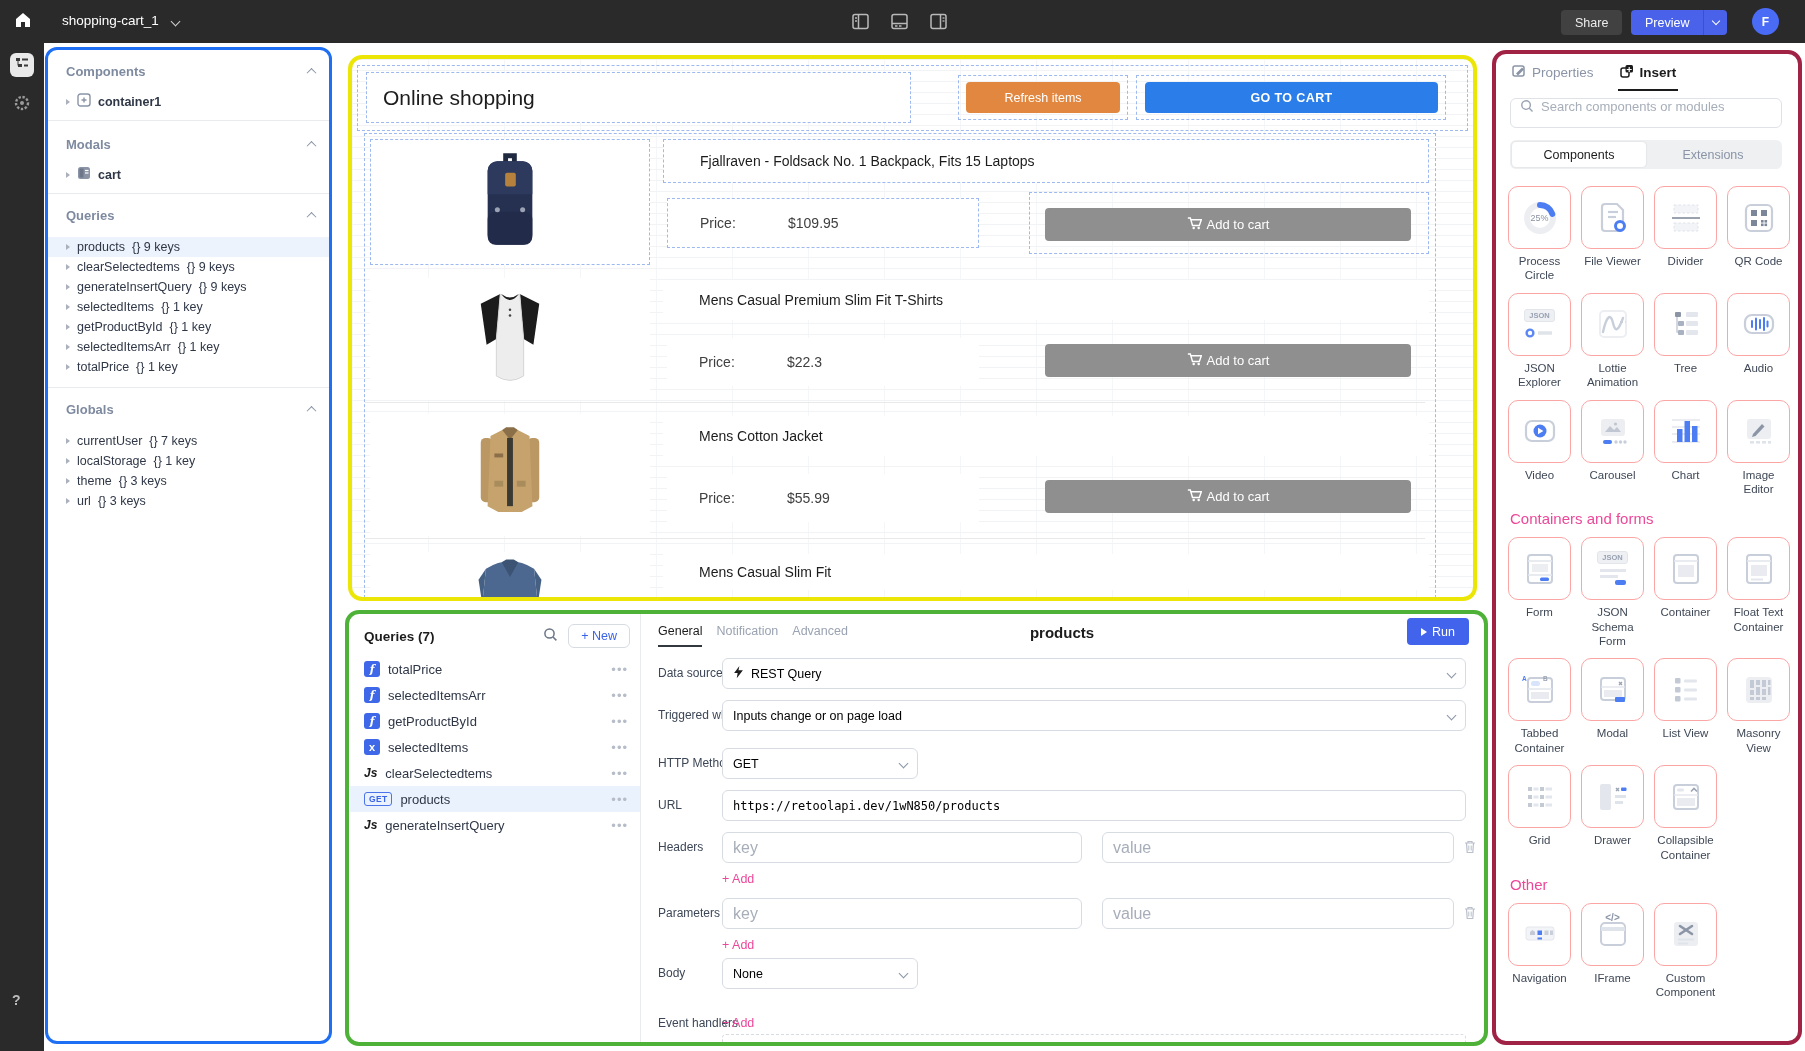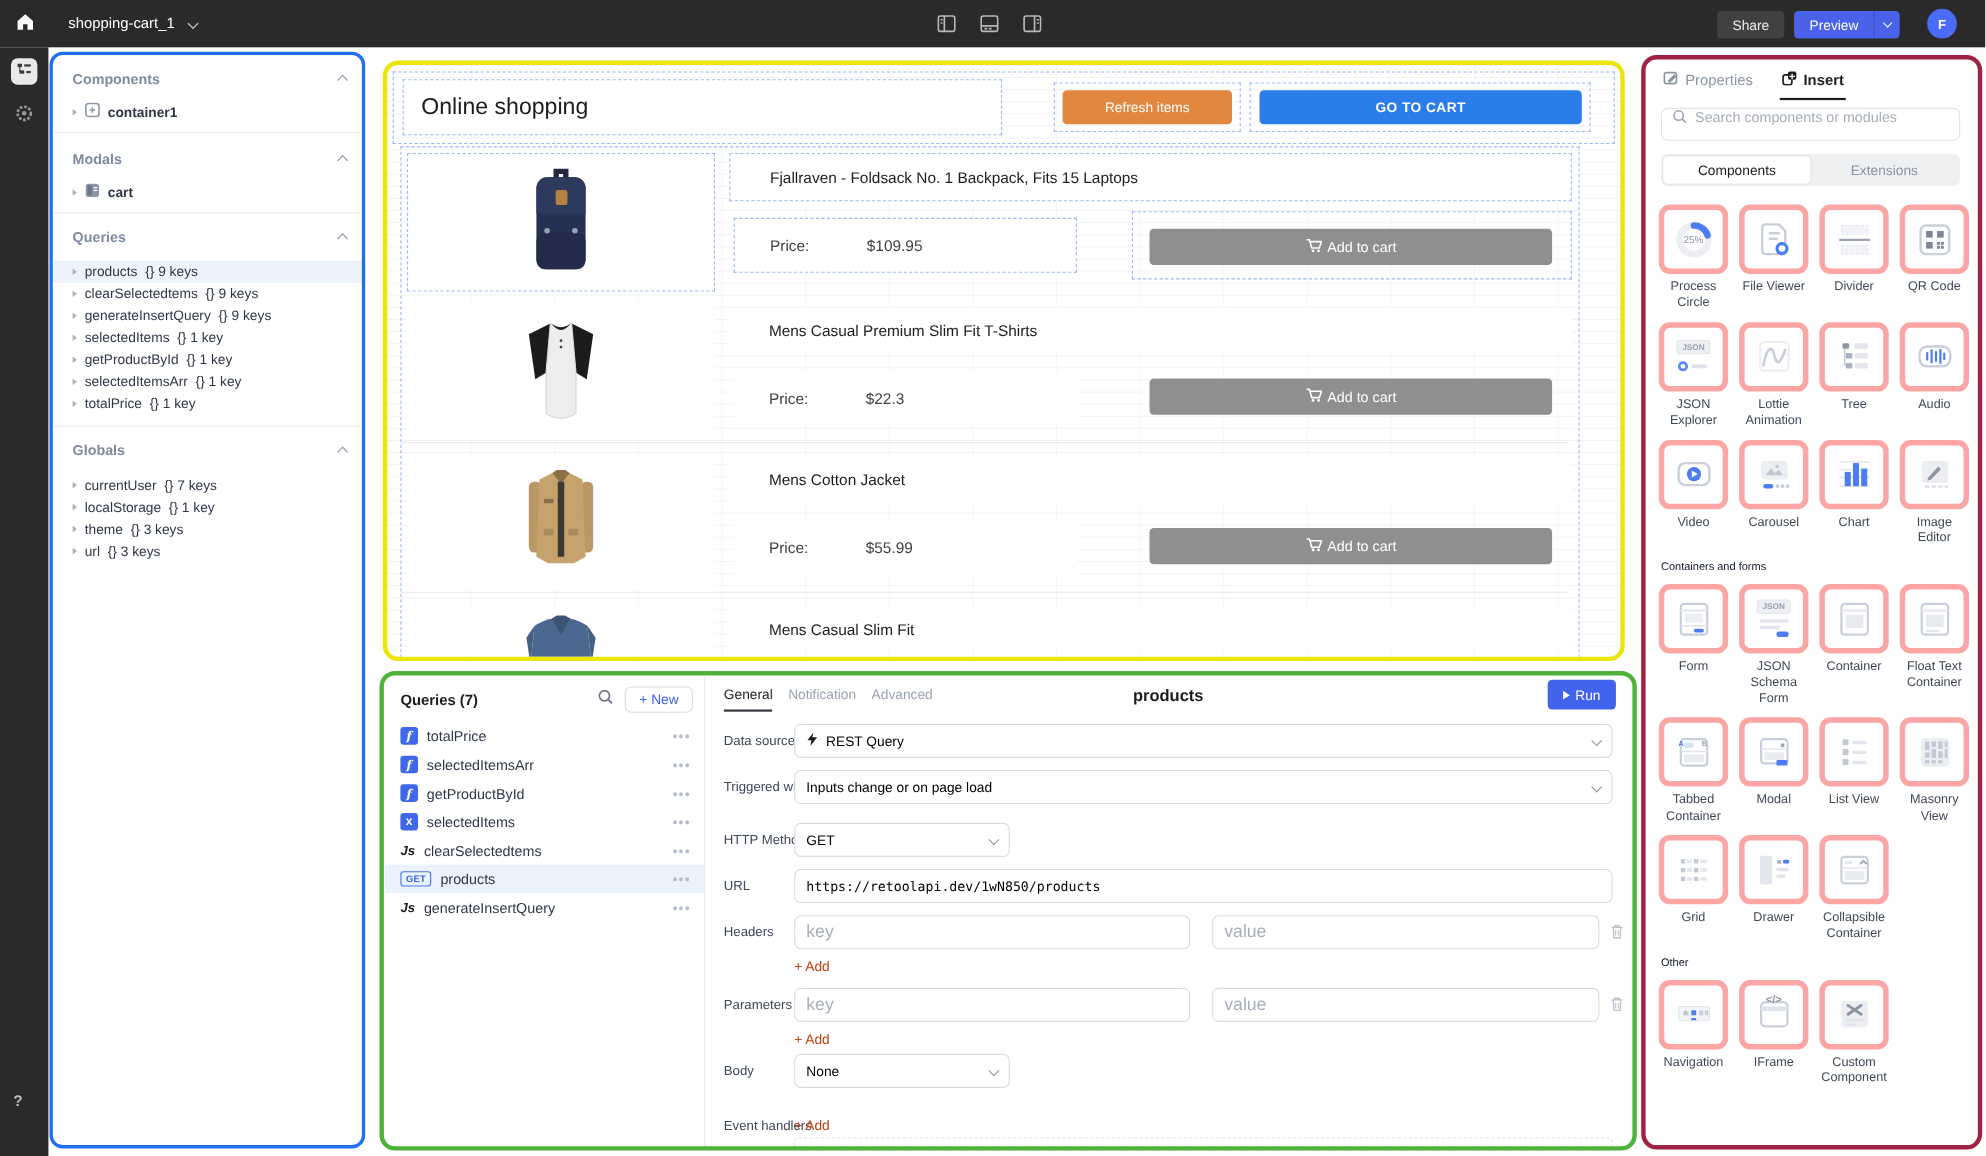--- a/index.html
+++ b/index.html
@@ -72,41 +72,41 @@
 .editor{position:absolute;left:290px;top:0;width:844px;height:428px}
 .etabs{position:absolute;left:18px;top:10px;display:flex;gap:14px;font-size:12.5px;color:#9aa3b2}
 .etab-active{color:#1c1c1c;position:relative}
 .etab-active:after{content:"";position:absolute;left:0;right:0;bottom:-9px;height:2px;background:#33383f}
 .e-title{position:absolute;left:0;top:10px;width:844px;text-align:center;font-weight:bold;font-size:15px;color:#1c1c1c}
 .runbtn{position:absolute;left:767px;top:4px;width:62px;height:27px;background:#4263eb;border-radius:4px;color:#fff;font-size:12.5px;display:flex;align-items:center;justify-content:center;gap:5px}
 .runbtn .tri{width:0;height:0;border-left:6px solid #fff;border-top:4px solid transparent;border-bottom:4px solid transparent}
 .flabel{position:absolute;left:18px;font-size:12px;color:#3c4656}
 .fctl{position:absolute;left:82px;border:1px solid #d7dce3;border-radius:6px;background:#fff;height:31px;display:flex;align-items:center;padding:0 10px;font-size:12.5px;color:#000000}
 .fctl .chev-d{margin-left:auto;width:7px;height:7px;border-left:1.6px solid #8b95a6;border-bottom:1.6px solid #8b95a6;transform:rotate(-45deg)}
-.addlink{position:absolute;left:82px;color:#c2410c;font-size:12.5px}
+.addlink{position:absolute;left:82px;color:#ec4899;font-size:12.5px}
 input.kv{position:absolute;border:1px solid #d7dce3;border-radius:6px;height:31px;padding:0 10px;font-size:16px;font-family:"Liberation Sans",sans-serif;color:#6d28d9;outline:none}
 input.kv::placeholder{color:#a7aeb9}
 .urlbox{font-family:"DejaVu Sans Mono",monospace;font-size:12px}
 
 .rpanel{position:absolute;left:1496px;top:54px;width:302px;height:987px;background:#fff;overflow:hidden}
 .rtabs{position:absolute;left:16px;top:10px;display:flex;gap:26px;align-items:center;font-size:13.5px}
 .rtab{display:flex;align-items:center;gap:6px;color:#8a94a6}
 .rtab.active{color:#1c1c1c;font-weight:bold;position:relative}
 .rtab.active:after{content:"";position:absolute;left:-2px;right:-2px;bottom:-10px;height:2px;background:#1c1c1c}
 .rsearch{position:absolute;left:14px;top:44px;width:272px;height:30px;border:1px solid #dfe2e7;border-radius:6px;display:flex;align-items:flex-start;padding:0 9px;gap:7px}
 .rsearch input{border:none;outline:none;font-size:13px;width:100%;font-family:"Liberation Sans",sans-serif;color:#1c1c1c}
 .rsearch input::placeholder{color:#a7aeb9}
 .rseg{position:absolute;left:14px;top:86px;width:272px;height:29px;background:#eef0f2;border-radius:6px;display:flex;padding:2px;font-size:12.5px}
 .rseg .seg{flex:1;display:flex;align-items:center;justify-content:center;color:#8a94a6;border-radius:4px}
 .rseg .seg.active{background:#fff;color:#1c1c1c;box-shadow:0 0 2px rgba(0,0,0,.12)}
 .cards-wrap{position:absolute;left:12px;top:132px;width:284px}
-.gtitle{font-size:10px;color:#0f172a;margin:14px 0 10px 2px}
+.gtitle{font-size:15px;color:#ec4899;margin:14px 0 10px 2px}
 .cards{display:flex;flex-wrap:wrap;gap:10px 10px;align-content:flex-start}
 .card{width:63px}
-.card .ic{width:63px;height:63px;border:5px solid #fca5a5;border-radius:10px;background:#fff;display:flex;align-items:center;justify-content:center;position:relative}
+.card .ic{width:63px;height:63px;border:1px solid #fca5a5;border-radius:10px;background:#fff;display:flex;align-items:center;justify-content:center;position:relative}
 .card .lb{font-size:11.5px;color:#3f4856;text-align:center;margin-top:5px;line-height:1.25;word-break:normal}
 .pct{position:absolute;left:0;top:0;width:100%;height:100%;display:flex;align-items:center;justify-content:center;font-size:9px;color:#8a93a3}
 .jsonpill{background:#eef0f4;border:1px solid #e2e5ea;border-radius:3px;color:#98a1b1;font-size:7.5px;font-weight:bold;padding:1px 4px}
 .codetxt{font-size:10px;color:#8b95a6;font-weight:bold}
 </style>
 </head>
 <body>
 
 <div class="topbar">
   <div class="home-btn">

